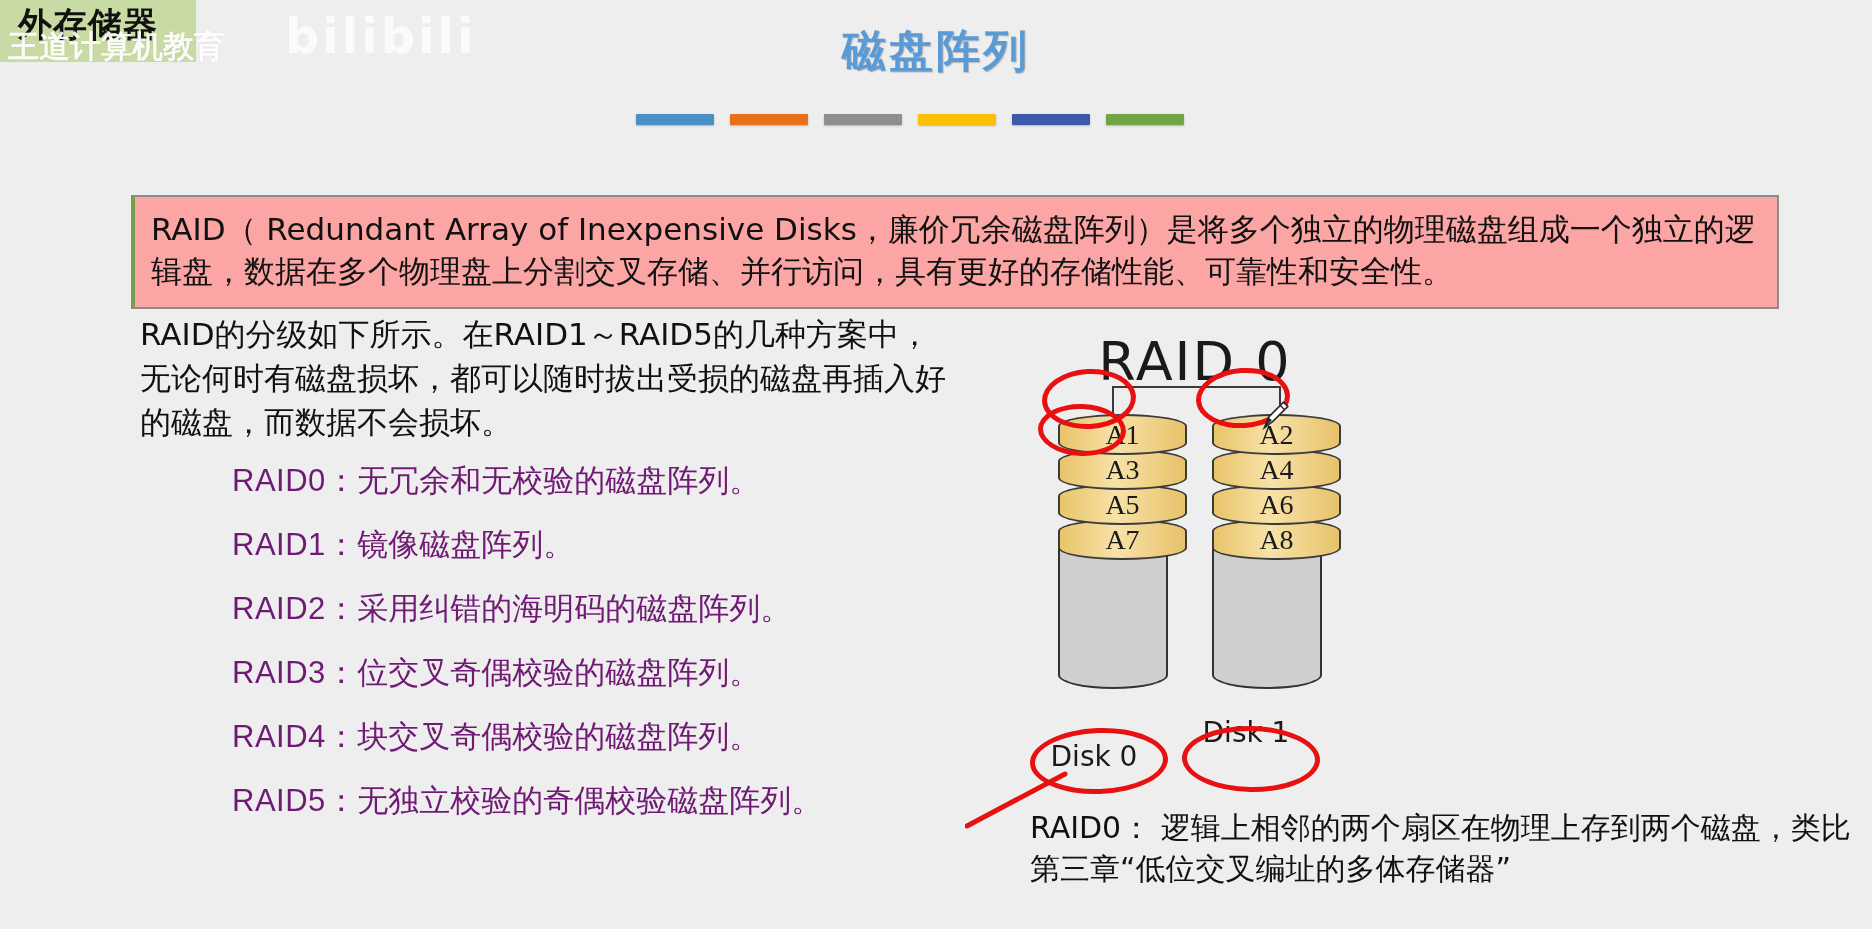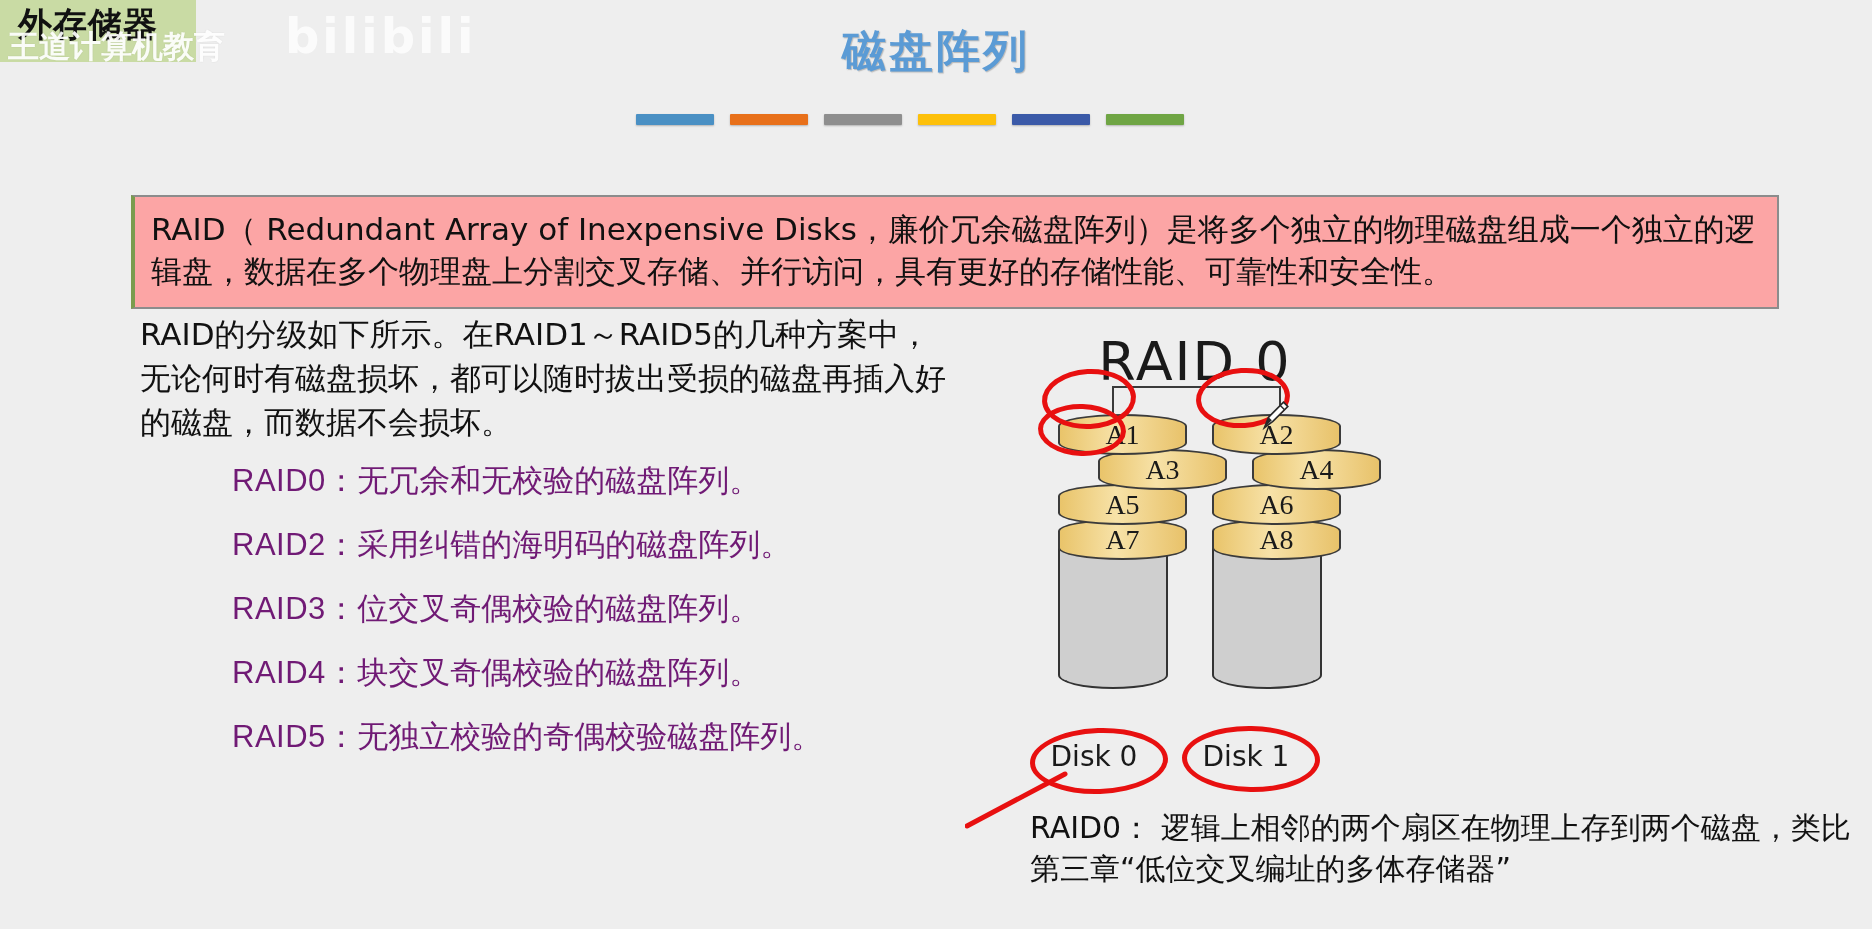--- a/index.html
+++ b/index.html
@@ -220,21 +220,21 @@
     box-sizing: border-box;
     display: flex;
     align-items: center;
     justify-content: center;
     font-size: 28px;
     color: #1a1a1a;
     font-family: Liberation Serif, serif;
     background-image: linear-gradient(to right, #e9c46a 0%, #f7e2a8 45%, #e8c26a 100%);
   }
   .sector.s0 { top: 0px;  z-index: 4; }
-  .sector.s1 { top: 35px; z-index: 3; margin-left: 40px; }
+  .sector.s1 { top: 35px; z-index: 3; }
   .sector.s2 { top: 70px; z-index: 2; }
   .sector.s3 { top: 105px; z-index: 1; }
 
   
   .annot-ellipse {
     position: absolute;
     border: 5px solid #e81010;
     border-radius: 50%;
     z-index: 20;
     pointer-events: none;
@@ -248,21 +248,21 @@
   .disk-label {
     position: absolute;
     width: 128px;
     text-align: center;
     font-size: 28px;
     color: #1a1a1a;
     font-family: "DejaVu Sans", sans-serif;
     z-index: 15;
   }
   .label-disk0 { left: 1030px; top: 740px; }
-  .label-disk1 { left: 1182px; top: 740px; }
+  .label-disk1 { left: 1182px; top: 716px; }
 
   
   .red-arrow {
     position: absolute;
     left: 965px;
     top: 770px;
     width: 105px;
     height: 60px;
     z-index: 18;
   }
@@ -315,20 +315,23 @@
     <div class="definition-text">RAID（ Redundant Array of Inexpensive Disks，廉价冗余磁盘阵列）是将多个独立的物理磁盘组成一个独立的逻辑盘，数据在多个物理盘上分割交叉存储、并行访问，具有更好的存储性能、可靠性和安全性。</div>
   </div>
 
   <div class="body-paragraph">RAID的分级如下所示。在RAID1～RAID5的几种方案中，无论何时有磁盘损坏，都可以随时拔出受损的磁盘再插入好的磁盘，而数据不会损坏。</div>
 
   <div class="raid-list">
     <div class="raid-item">
       <span class="raid-key">RAID0：</span><span>无冗余和无校验的磁盘阵列。</span>
     </div>
     <div class="raid-item">
+      <span class="raid-key">RAID1：</span><span>镜像磁盘阵列。</span>
+    </div>
+    <div class="raid-item">
       <span class="raid-key">RAID2：</span><span>采用纠错的海明码的磁盘阵列。</span>
     </div>
     <div class="raid-item">
       <span class="raid-key">RAID3：</span><span>位交叉奇偶校验的磁盘阵列。</span>
     </div>
     <div class="raid-item">
       <span class="raid-key">RAID4：</span><span>块交叉奇偶校验的磁盘阵列。</span>
     </div>
     <div class="raid-item">
       <span class="raid-key">RAID5：</span><span>无独立校验的奇偶校验磁盘阵列。</span>

